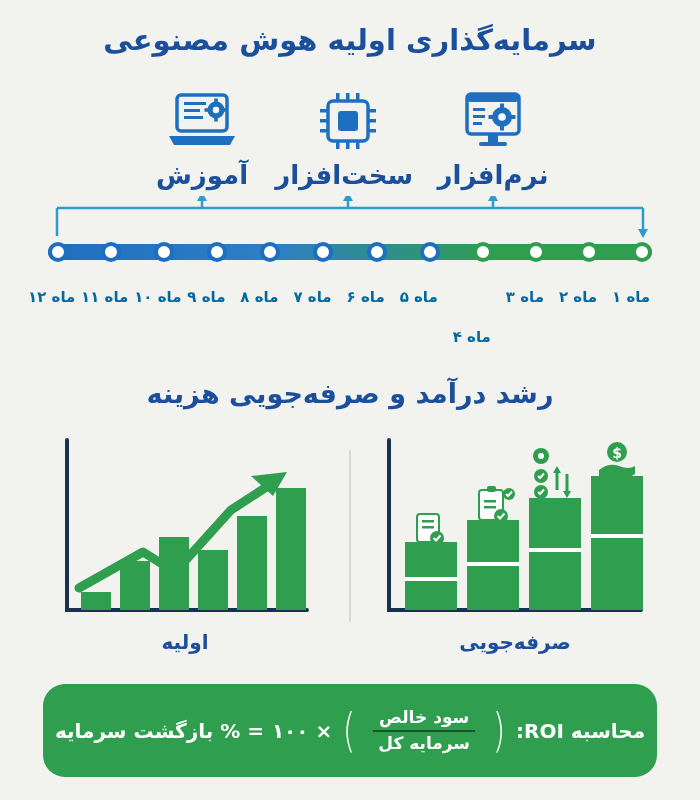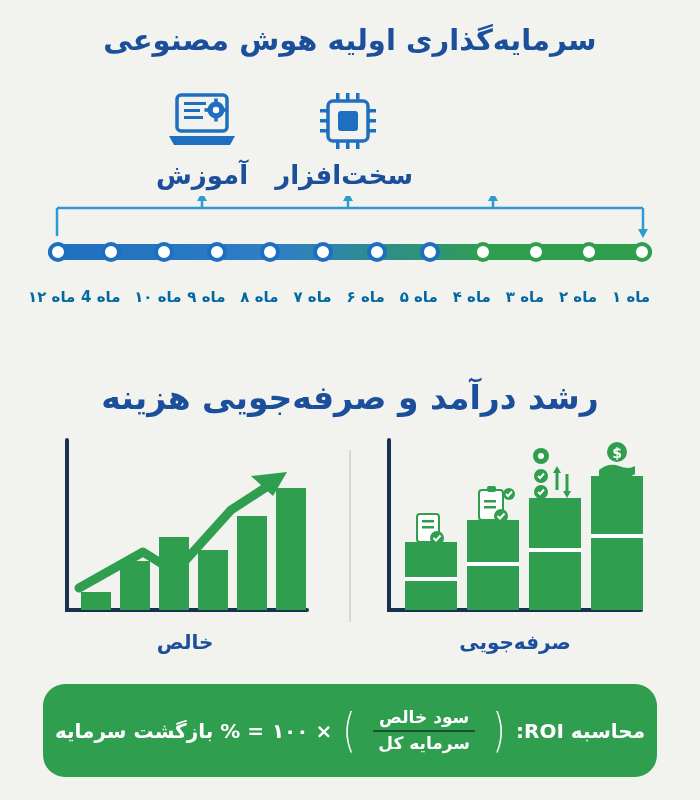--- a/index.html
+++ b/index.html
@@ -122,21 +122,21 @@
     font-weight: 600;
   }
 
   
   .title-2 {
     position: absolute;
     top: 378px;
     left: 0;
     width: 700px;
     text-align: center;
-    font-size: 33px;
+    font-size: 27px;
     font-weight: bold;
     color: #1b4f9c;
     direction: rtl;
   }
 
   
   .charts {
     position: absolute;
     top: 432px;
     left: 0;
@@ -254,20 +254,42 @@
             <rect x="7" y="39" width="8" height="3.5"></rect>
             <rect x="55" y="19" width="8" height="3.5"></rect>
             <rect x="55" y="29" width="8" height="3.5"></rect>
             <rect x="55" y="39" width="8" height="3.5"></rect>
           </g>
         </svg>
       </div>
       <div class="icon-label">سخت‌افزار</div>
     </div>
 
+    <div class="icon-block" id="ib-sw">
+      <div class="glyph">
+        <svg width="76" height="62" viewBox="0 0 76 62">
+          <rect x="12" y="4" width="52" height="40" rx="4" fill="none" stroke="#1f6fc0" stroke-width="3.5"></rect>
+          <rect x="12" y="4" width="52" height="8" rx="4" fill="#1f6fc0"></rect>
+          <rect x="18" y="18" width="12" height="3" fill="#1f6fc0"></rect>
+          <rect x="18" y="25" width="12" height="3" fill="#1f6fc0"></rect>
+          <rect x="18" y="32" width="9" height="3" fill="#1f6fc0"></rect>
+          <circle cx="47" cy="27" r="10" fill="#1f6fc0"></circle>
+          <circle cx="47" cy="27" r="3.8" fill="#ffffff"></circle>
+          <g fill="#1f6fc0">
+            <rect x="45" y="13.5" width="4" height="6"></rect>
+            <rect x="45" y="34.5" width="4" height="6"></rect>
+            <rect x="33.5" y="25" width="6" height="4"></rect>
+            <rect x="54.5" y="25" width="6" height="4"></rect>
+          </g>
+          <rect x="33" y="44" width="10" height="8" fill="#1f6fc0"></rect>
+          <rect x="24" y="52" width="28" height="4" rx="2" fill="#1f6fc0"></rect>
+        </svg>
+      </div>
+      <div class="icon-label">نرم‌افزار</div>
+    </div>
   </div>
 
   <div class="brackets">
     <svg width="700" height="56" viewBox="0 0 700 56">
 
       <path d="M57 12 H643" fill="none" stroke="#2e9bd0" stroke-width="2.5"></path>
 
       <path d="M57 12 V40" fill="none" stroke="#2e9bd0" stroke-width="2.5"></path>
 
       <path d="M643 12 V34" fill="none" stroke="#2e9bd0" stroke-width="2.5"></path>
@@ -294,28 +316,28 @@
         <div class="node blue" style="left: 366.545px;"></div>
         <div class="node blue" style="left: 419.636px;"></div>
         <div class="node green" style="left: 472.727px;"></div>
         <div class="node green" style="left: 525.818px;"></div>
         <div class="node green" style="left: 578.909px;"></div>
         <div class="node green" style="left: 632px;"></div>
       </div>
   </div>
   <div class="month-labels" id="month-labels">
       <div class="month" style="left: 28px;">ماه ۱۲</div>
-      <div class="month" style="left: 81.0909px;">ماه 4</div>
+      <div class="month" style="left: 81.0909px;">ماه ۱۱</div>
       <div class="month" style="left: 134.182px;">ماه ۱۰</div>
       <div class="month" style="left: 187.273px;">ماه ۹</div>
       <div class="month" style="left: 240.364px;">ماه ۸</div>
       <div class="month" style="left: 293.455px;">ماه ۷</div>
       <div class="month" style="left: 346.545px;">ماه ۶</div>
       <div class="month" style="left: 399.636px;">ماه ۵</div>
-      <div class="month" style="left: 452.727px;">ماه ۴</div>
+      <div class="month" style="left: 452.727px; margin-top: 40px;">ماه ۴</div>
       <div class="month" style="left: 505.818px;">ماه ۳</div>
       <div class="month" style="left: 558.909px;">ماه ۲</div>
       <div class="month" style="left: 612px;">ماه ۱</div>
     </div>
 
   <div class="title-2">رشد درآمد و صرفه‌جویی هزینه</div>
 
   <div class="charts">
     <div class="divider"></div>
 
@@ -330,21 +352,21 @@
         <rect x="163" y="118" width="30" height="60"></rect>
         <rect x="202" y="84" width="30" height="94"></rect>
         <rect x="241" y="56" width="30" height="122"></rect>
       </g>
 
       <g>
         <path d="M44 156 L108 120 L140 140 L196 78 L236 52" fill="none" stroke="#2f9e4f" stroke-width="9" stroke-linecap="round" stroke-linejoin="round"></path>
         <path d="M252 40 l-36 4 l22 20 Z" fill="#2f9e4f"></path>
       </g>
     </svg>
-    <div class="chart-caption" id="cap-revenue">خالص</div>
+    <div class="chart-caption" id="cap-revenue">اولیه</div>
 
     <svg width="300" height="200" viewBox="0 0 300 200" style="position:absolute;left:365px;top:0;">
       <path d="M24 8 V178 H276" fill="none" stroke="#18314f" stroke-width="4" stroke-linecap="round"></path>
       <g>
         <rect x="40" y="110" width="52" height="68" fill="#2f9e4f"></rect>
         <rect x="40" y="145" width="52" height="4" fill="#ffffff"></rect>
         <rect x="102" y="88" width="52" height="90" fill="#2f9e4f"></rect>
         <rect x="102" y="130" width="52" height="4" fill="#ffffff"></rect>
         <rect x="164" y="66" width="52" height="112" fill="#2f9e4f"></rect>
         <rect x="164" y="116" width="52" height="4" fill="#ffffff"></rect>

